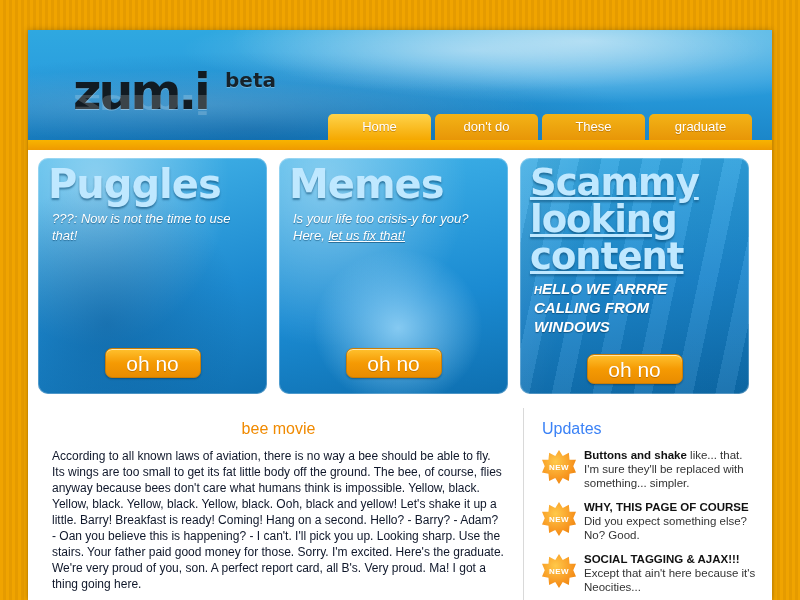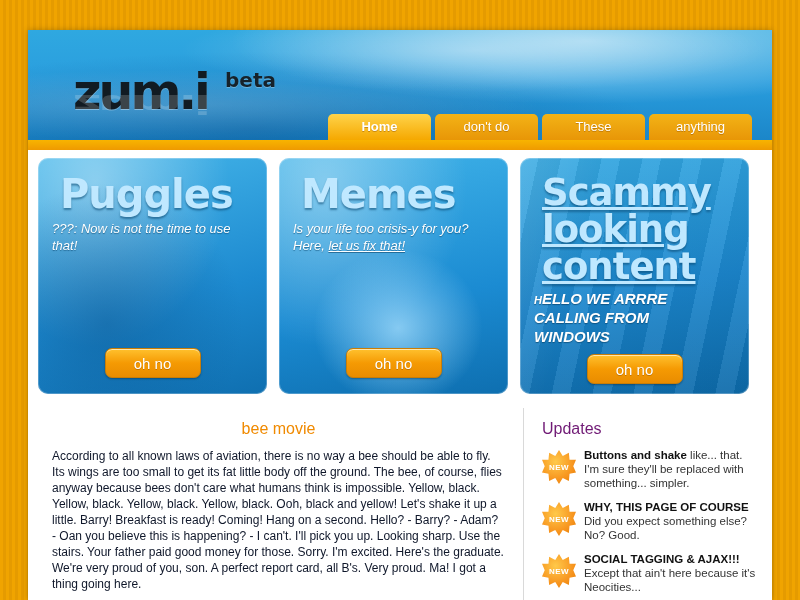--- a/index.html
+++ b/index.html
@@ -88,21 +88,21 @@
     color: #ffffff;
     font-size: 13px;
     background: linear-gradient(180deg, #f3b316 0%, #e89607 100%);
     border-radius: 5px 5px 0 0;
     cursor: pointer;
     text-shadow: 0 1px 0 rgba(130,70,0,0.4);
   }
   .nav-item.active {
     background: linear-gradient(180deg, #ffd34a 0%, #f5a800 100%);
     color: #ffffff;
-    font-weight: bold;
+    font-weight: normal;
   }
   .orangebar {
     height: 10px;
     background: linear-gradient(180deg, #f8b400 0%, #ef9a00 100%);
   }
   
   .panels {
     display: flex;
     gap: 12px;
     padding: 8px 10px 10px 10px;
@@ -132,22 +132,22 @@
       linear-gradient(170deg, #3fb2e8 0%, #1b8bd2 60%, #0e6fb0 100%);
   }
   .panel.p3 {
     background:
       linear-gradient(105deg, rgba(255,255,255,0.10) 0%, rgba(255,255,255,0) 30%),
       repeating-linear-gradient(102deg, rgba(255,255,255,0.07) 0px, rgba(255,255,255,0.07) 18px, rgba(0,0,0,0.05) 18px, rgba(0,0,0,0.05) 40px),
       linear-gradient(170deg, #35a9e2 0%, #1b86cd 55%, #0d6aa9 100%);
   }
   .panel-title {
     position: relative;
-    margin: 16px 0 0 0;
-    padding: 0 22px;
+    margin: 6px 0 0 0;
+    padding: 0 10px;
     color: #bfe8ff;
     font-family: "DejaVu Sans", sans-serif;
     font-weight: bold;
     font-size: 40px;
     line-height: 40px;
     letter-spacing: -1px;
     text-shadow: 0 2px 2px rgba(10,70,110,0.55);
   }
   .panel.p3 .panel-title { font-size: 37px; line-height: 37px; text-decoration: underline; }
   .panel-body {
@@ -173,21 +173,21 @@
   }
   .ohno {
     position: absolute;
     bottom: 16px;
     left: 50%;
     transform: translateX(-50%);
     width: 96px; height: 30px;
     line-height: 29px;
     text-align: center;
     color: #ffffff;
-    font-size: 15px;
+    font-size: 21px;
     border-radius: 7px;
     background: linear-gradient(180deg, #ffc12e 0%, #f59a03 50%, #e98c00 100%);
     border: 1px solid #c97d06;
     box-shadow: inset 0 1px 0 rgba(255,255,255,0.6), 0 1px 2px rgba(0,0,0,0.3);
     cursor: pointer;
     text-shadow: 0 1px 0 rgba(150,85,0,0.5);
   }
   .panel.p3 .ohno { bottom: 10px; }
   
   .content {
@@ -211,21 +211,21 @@
     line-height: 16px;
     color: #0f172a;
   }
   .sidebar {
     width: 249px;
     border-left: 1px solid #d9d9d9;
     padding: 12px 14px 0 18px;
   }
   .sidebar h2 {
     margin: 0 0 10px 0;
-    color: #701a75;
+    color: #3b82f6;
     font-size: 16px;
     font-weight: normal;
   }
   .update {
     display: flex;
     gap: 8px;
     margin-bottom: 10px;
   }
   .starburst {
     position: relative;
@@ -268,21 +268,21 @@
     <div class="logo">
       <span>zum.i</span>
       <span class="beta">beta</span>
     </div>
     <div class="logo-reflection">zum.i</div>
 
     <div class="nav">
       <div class="nav-item active">Home</div>
       <div class="nav-item">don't do</div>
       <div class="nav-item">These</div>
-      <div class="nav-item">anything</div>
+      <div class="nav-item">graduate</div>
     </div>
   </div>
 
   <div class="orangebar"></div>
 
   <div class="panels">
 
     <div class="panel p1">
       <div class="panel-title">Puggles</div>
       <div class="panel-body">???: Now is not the time to use that!</div>

